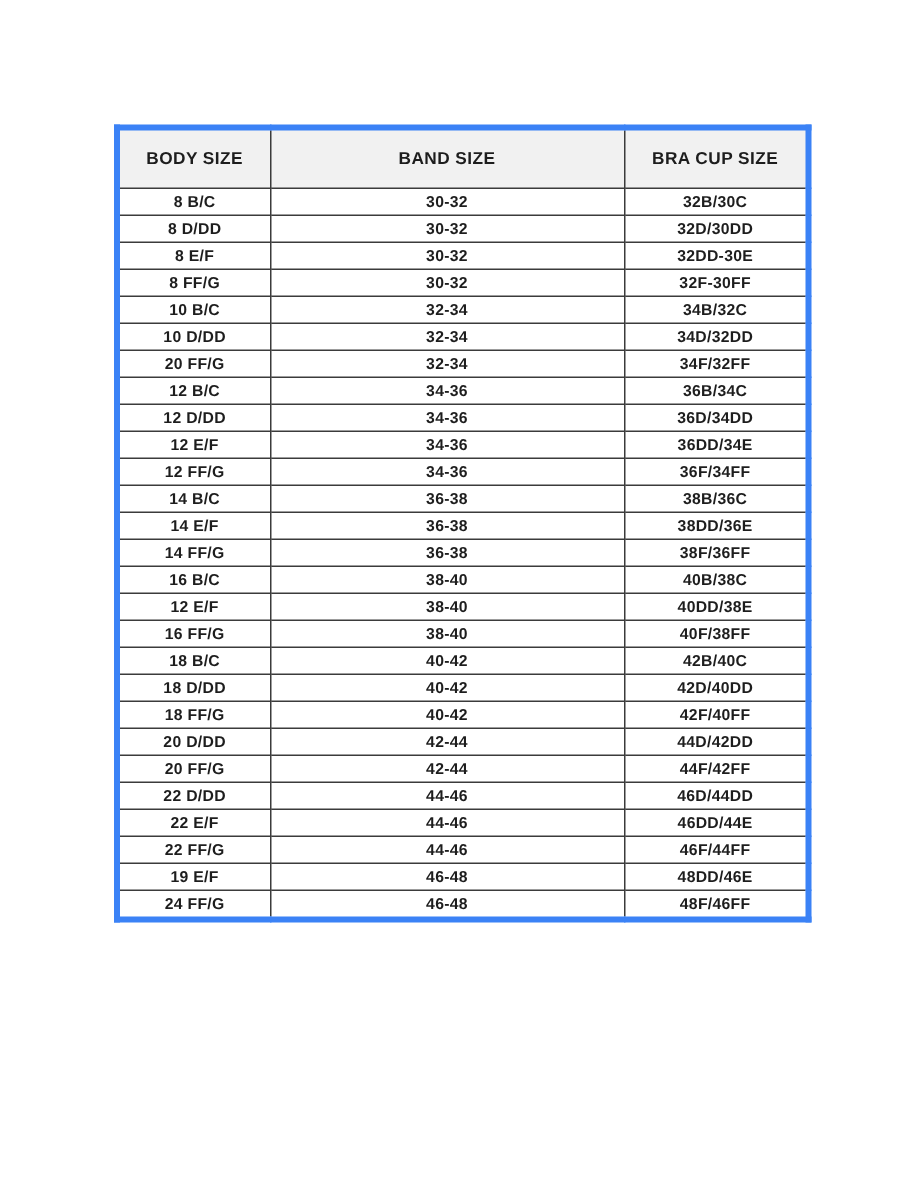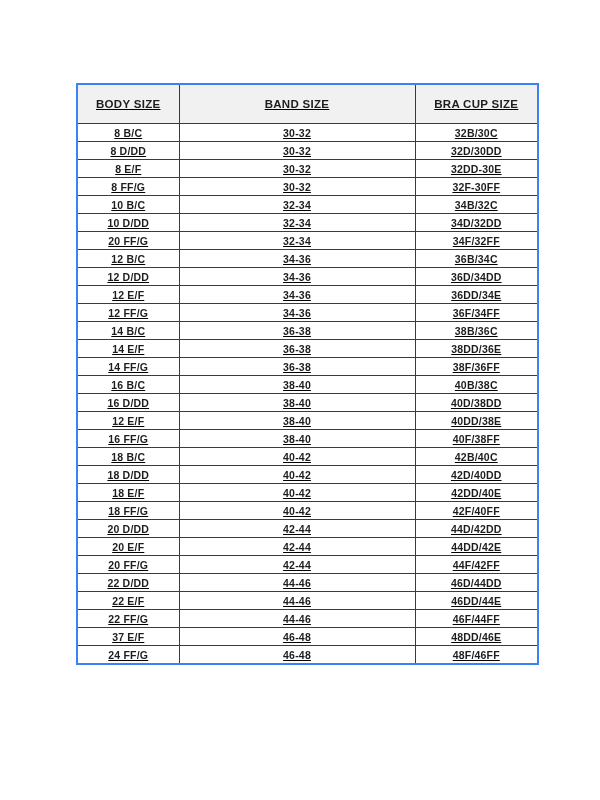--- a/index.html
+++ b/index.html
@@ -19,22 +19,21 @@
   }
   .table-wrap {
     position: absolute;
     left: 76px;
     top: 83px;
   }
   table.size-chart {
     border-collapse: collapse;
     table-layout: fixed;
     width: 461px;
-    border: 2px solid #3b82f6;
-    text-decoration: underline;
+    border: 4px solid #3b82f6;
   }
   table.size-chart col.c1 { width: 102px; }
   table.size-chart col.c2 { width: 236px; }
   table.size-chart col.c3 { width: 123px; }
   table.size-chart th {
     height: 36px;
     background: #f1f1f1;
     border: 1px solid #3b3b3b;
     font-size: 11.5px;
     font-weight: bold;
@@ -145,86 +144,71 @@
             <td>14 FF/G</td>
             <td>36-38</td>
             <td>38F/36FF</td>
           </tr>
           <tr>
             <td>16 B/C</td>
             <td>38-40</td>
             <td>40B/38C</td>
           </tr>
           <tr>
-            <td>16 D/DD</td>
-            <td>38-40</td>
-            <td>40D/38DD</td>
-          </tr>
-          <tr>
             <td>12 E/F</td>
             <td>38-40</td>
             <td>40DD/38E</td>
           </tr>
           <tr>
             <td>16 FF/G</td>
             <td>38-40</td>
             <td>40F/38FF</td>
           </tr>
           <tr>
             <td>18 B/C</td>
             <td>40-42</td>
             <td>42B/40C</td>
           </tr>
           <tr>
             <td>18 D/DD</td>
             <td>40-42</td>
             <td>42D/40DD</td>
           </tr>
           <tr>
-            <td>18 E/F</td>
-            <td>40-42</td>
-            <td>42DD/40E</td>
-          </tr>
-          <tr>
             <td>18 FF/G</td>
             <td>40-42</td>
             <td>42F/40FF</td>
           </tr>
           <tr>
             <td>20 D/DD</td>
             <td>42-44</td>
             <td>44D/42DD</td>
           </tr>
           <tr>
-            <td>20 E/F</td>
-            <td>42-44</td>
-            <td>44DD/42E</td>
-          </tr>
-          <tr>
             <td>20 FF/G</td>
             <td>42-44</td>
             <td>44F/42FF</td>
           </tr>
           <tr>
             <td>22 D/DD</td>
             <td>44-46</td>
             <td>46D/44DD</td>
           </tr>
           <tr>
             <td>22 E/F</td>
             <td>44-46</td>
             <td>46DD/44E</td>
           </tr>
           <tr>
             <td>22 FF/G</td>
             <td>44-46</td>
             <td>46F/44FF</td>
           </tr>
           <tr>
-            <td>37 E/F</td>
+            <td>19 E/F</td>
             <td>46-48</td>
             <td>48DD/46E</td>
           </tr>
           <tr>
             <td>24 FF/G</td>
             <td>46-48</td>
             <td>48F/46FF</td>
           </tr>
         </tbody>
     </table>

